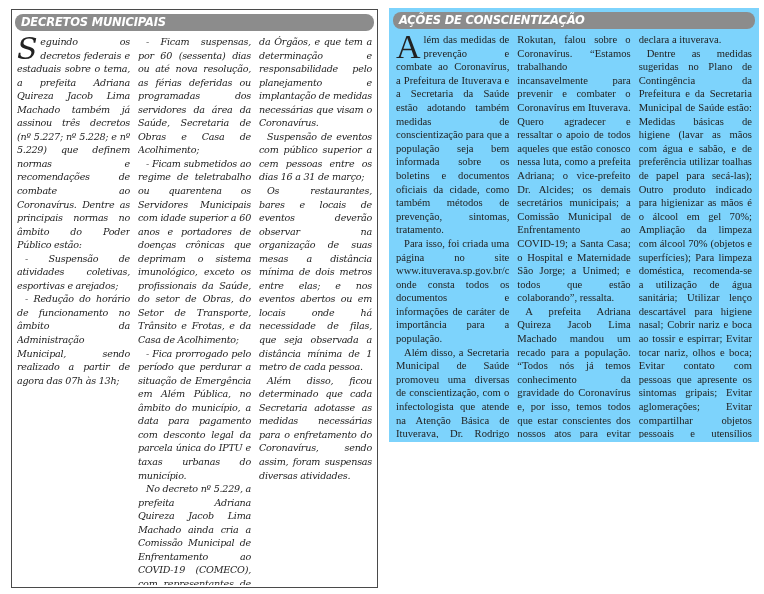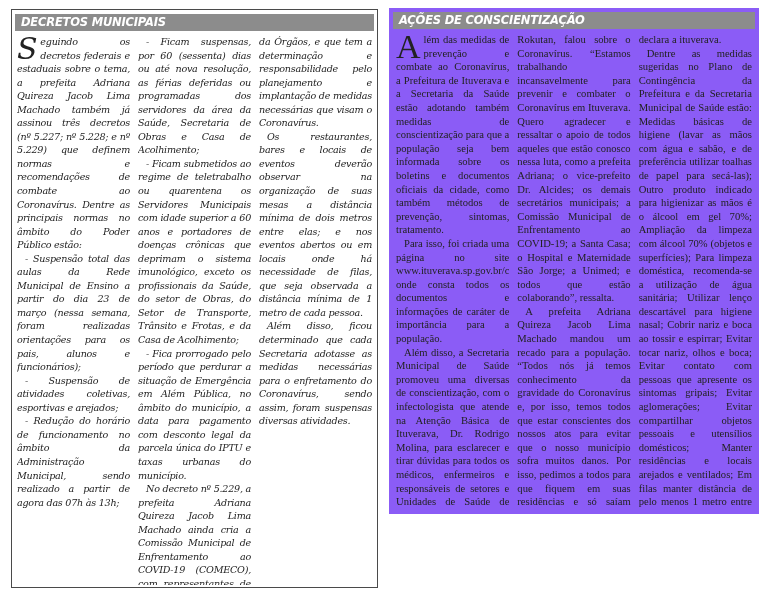--- a/index.html
+++ b/index.html
@@ -1,25 +1,25 @@
 <!DOCTYPE html>
 <html><head>
   <meta charset="utf-8">
   <style>
     html, body { margin: 0; padding: 0; background: #ffffff; }
     body { width: 764px; height: 594px; position: relative; overflow: hidden; }
     .panel { position: absolute; box-sizing: border-box; }
     #panel-left { left: 11px; top: 9px; width: 367px; height: 579px; border: 1px solid #4a4a4a; background: #ffffff; }
-    #panel-right { left: 389px; top: 8px; width: 370px; height: 506px; background: #8b5cf6; }
+    #panel-right { left: 389px; top: 8px; width: 370px; height: 434px; background: #7dd3fc; }
     .header {
       position: absolute; left: 4px; right: 4px; top: 4px; height: 17px;
       background: #8c8c8c; color: #ffffff;
       font-family: "DejaVu Sans", sans-serif; font-weight: bold; font-style: italic;
       font-size: 11.5px; letter-spacing: -0.2px; line-height: 17px; padding-left: 6px;
-      text-transform: uppercase; transform-origin: left center;
+      text-transform: uppercase; transform-origin: left center; border-radius: 8px;
     }
     #panel-left .header { left: 3px; right: 3px; top: 4px; }
     .cols { position: absolute; top: 25px; display: flex; gap: 8px; }
     #panel-left .cols { left: 5px; right: 5px; bottom: 2px; }
     #panel-right .cols { left: 7px; right: 7px; bottom: 4px; }
     .col { flex: 1 1 0; text-align: justify; overflow: hidden; }
     #panel-left .col { font-family: "DejaVu Serif", serif; font-style: italic; font-size: 9.6px; line-height: 13.55px; color: #222; letter-spacing: -0.25px; }
     #panel-right .col { font-family: "Liberation Serif", serif; font-size: 10.6px; line-height: 13.6px; color: #222; }
     .col p { margin: 0; text-indent: 8px; hyphens: manual; }
     .col p.cont { text-indent: 0; }
@@ -27,32 +27,32 @@
     #panel-left .dropcap { font-style: italic; font-family: "DejaVu Serif", serif; font-size: 30px; }
   </style>
 </head>
 <body>
 
 <div class="panel" id="panel-left">
   <div class="header">DECRETOS MUNICIPAIS</div>
   <div class="cols">
     <div class="col">
       <p class="cont"><span class="dropcap">S</span><span>eguindo os decretos federais e estaduais sobre o tema, a prefeita Adriana Quireza Jacob Lima Machado também já assinou três decretos (nº 5.227; nº 5.228; e nº 5.229) que definem normas e recomendações de combate ao Coronavírus. Dentre as principais normas no âmbito do Poder Público estão:</span></p>
-      <p>- Suspensão total das aulas da Rede Municipal de Ensino a partir do dia 23 de março (nessa semana, foram realizadas orientações para os pais, alunos e funcionários);</p>
       <p>- Suspensão de atividades coletivas, esportivas e arejados;</p>
       <p>- Redução do horário de funcionamento no âmbito da Administração Municipal, sendo realizado a partir de agora das 07h às 13h;</p>
     </div>
     <div class="col">
       <p>- Ficam suspensas, por 60 (sessenta) dias ou até nova resolução, as férias deferidas ou programadas dos servidores da área da Saúde, Secretaria de Obras e Casa de Acolhimento;</p>
       <p>- Ficam submetidos ao regime de teletrabalho ou quarentena os Servidores Municipais com idade superior a 60 anos e portadores de doenças crônicas que deprimam o sistema imunológico, exceto os profissionais da Saúde, do setor de Obras, do Setor de Transporte, Trânsito e Frotas, e da Casa de Acolhimento;</p>
       <p>- Fica prorrogado pelo período que perdurar a situação de Emergência em Além Pública, no âmbito do município, a data para pagamento com desconto legal da parcela única do IPTU e taxas urbanas do município.</p>
       <p>No decreto nº 5.229, a prefeita Adriana Quireza Jacob Lima Machado ainda cria a Comissão Municipal de Enfrentamento ao COVID-19 (COMECO), com representantes de diversos setores da Prefeitura, incluindo a Secretaria</p>
     </div>
     <div class="col">
       <p class="cont">da Órgãos, e que tem a determinação e responsabilidade pelo planejamento e implantação de medidas necessárias que visam o Coronavírus.</p>
+      <p>Suspensão de eventos com público superior a cem pessoas entre os dias 16 a 31 de março;</p>
       <p>Os restaurantes, bares e locais de eventos deverão observar na organização de suas mesas a distância mínima de dois metros entre elas; e nos eventos abertos ou em locais onde há necessidade de filas, que seja observada a distância mínima de 1 metro de cada pessoa.</p>
       <p>Além disso, ficou determinado que cada Secretaria adotasse as medidas necessárias para o enfretamento do Coronavírus, sendo assim, foram suspensas diversas atividades.</p>
     </div>
   </div>
 </div>
 
 <div class="panel" id="panel-right">
   <div class="header">AÇÕES DE CONSCIENTIZAÇÃO</div>
   <div class="cols">
     <div class="col">

